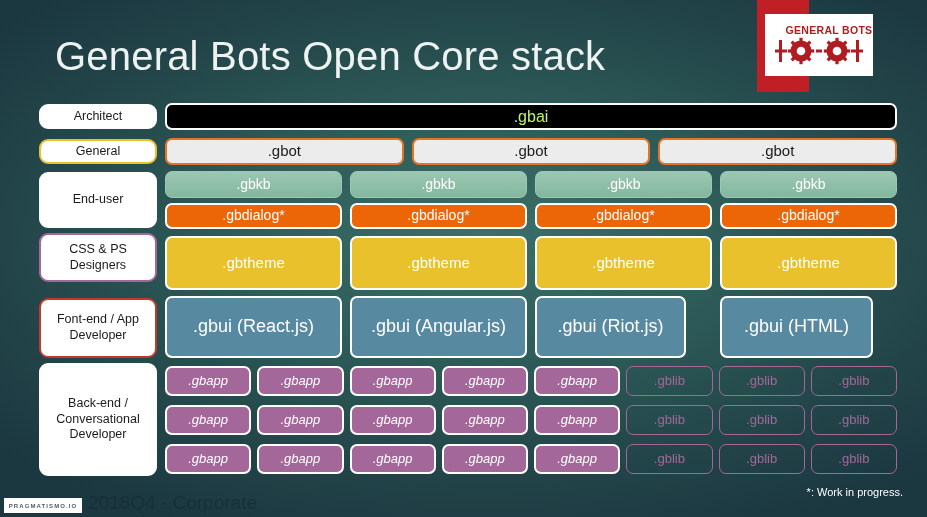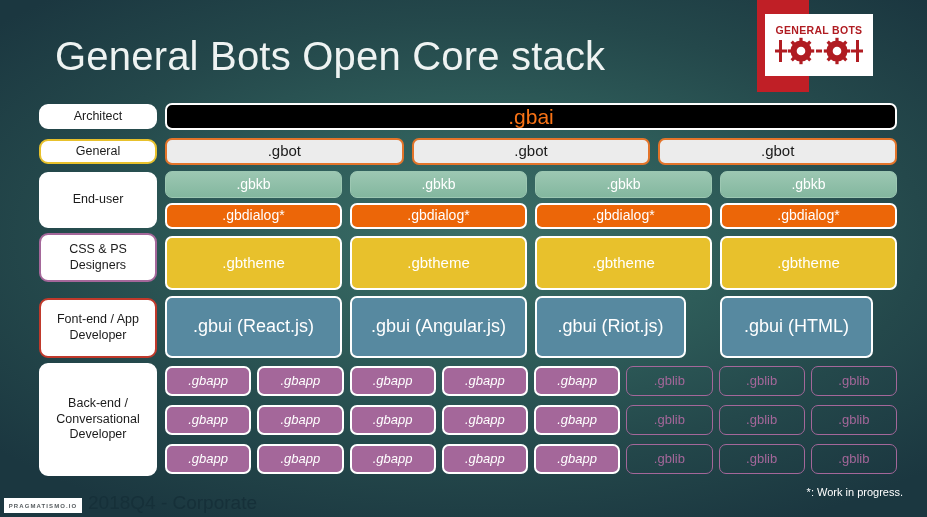--- a/index.html
+++ b/index.html
@@ -51,20 +51,21 @@
     align-items: center;
     justify-content: center;
     gap: 2px;
   }
   #logo-text {
     font-size: 10.5px;
     font-weight: bold;
     color: #b01c22;
     letter-spacing: 0.3px;
     line-height: 1;
+    padding-left: 20px;
   }
   #logo-mark { display: block; }
 
   
   .lbl {
     position: absolute;
     left: 39px;
     width: 118px;
     background: #ffffff;
     border-radius: 9px;
@@ -86,22 +87,22 @@
     display: flex;
     align-items: center;
     justify-content: center;
     text-align: center;
     white-space: nowrap;
     line-height: 1.1;
   }
   .b-gbai {
     background: #000000;
     border: 2px solid #ffffff;
-    color: #f97316;
-    font-size: 21px;
+    color: #bef264;
+    font-size: 16px;
   }
   .b-gbot {
     background: #ececec;
     border: 2px solid #e3742a;
     color: #1b1b1b;
     font-size: 15px;
   }
   .b-gbkb {
     background: linear-gradient(180deg,#9cc7b2 0%,#83b79f 100%);
     border: 1px solid #9cc7b2;

